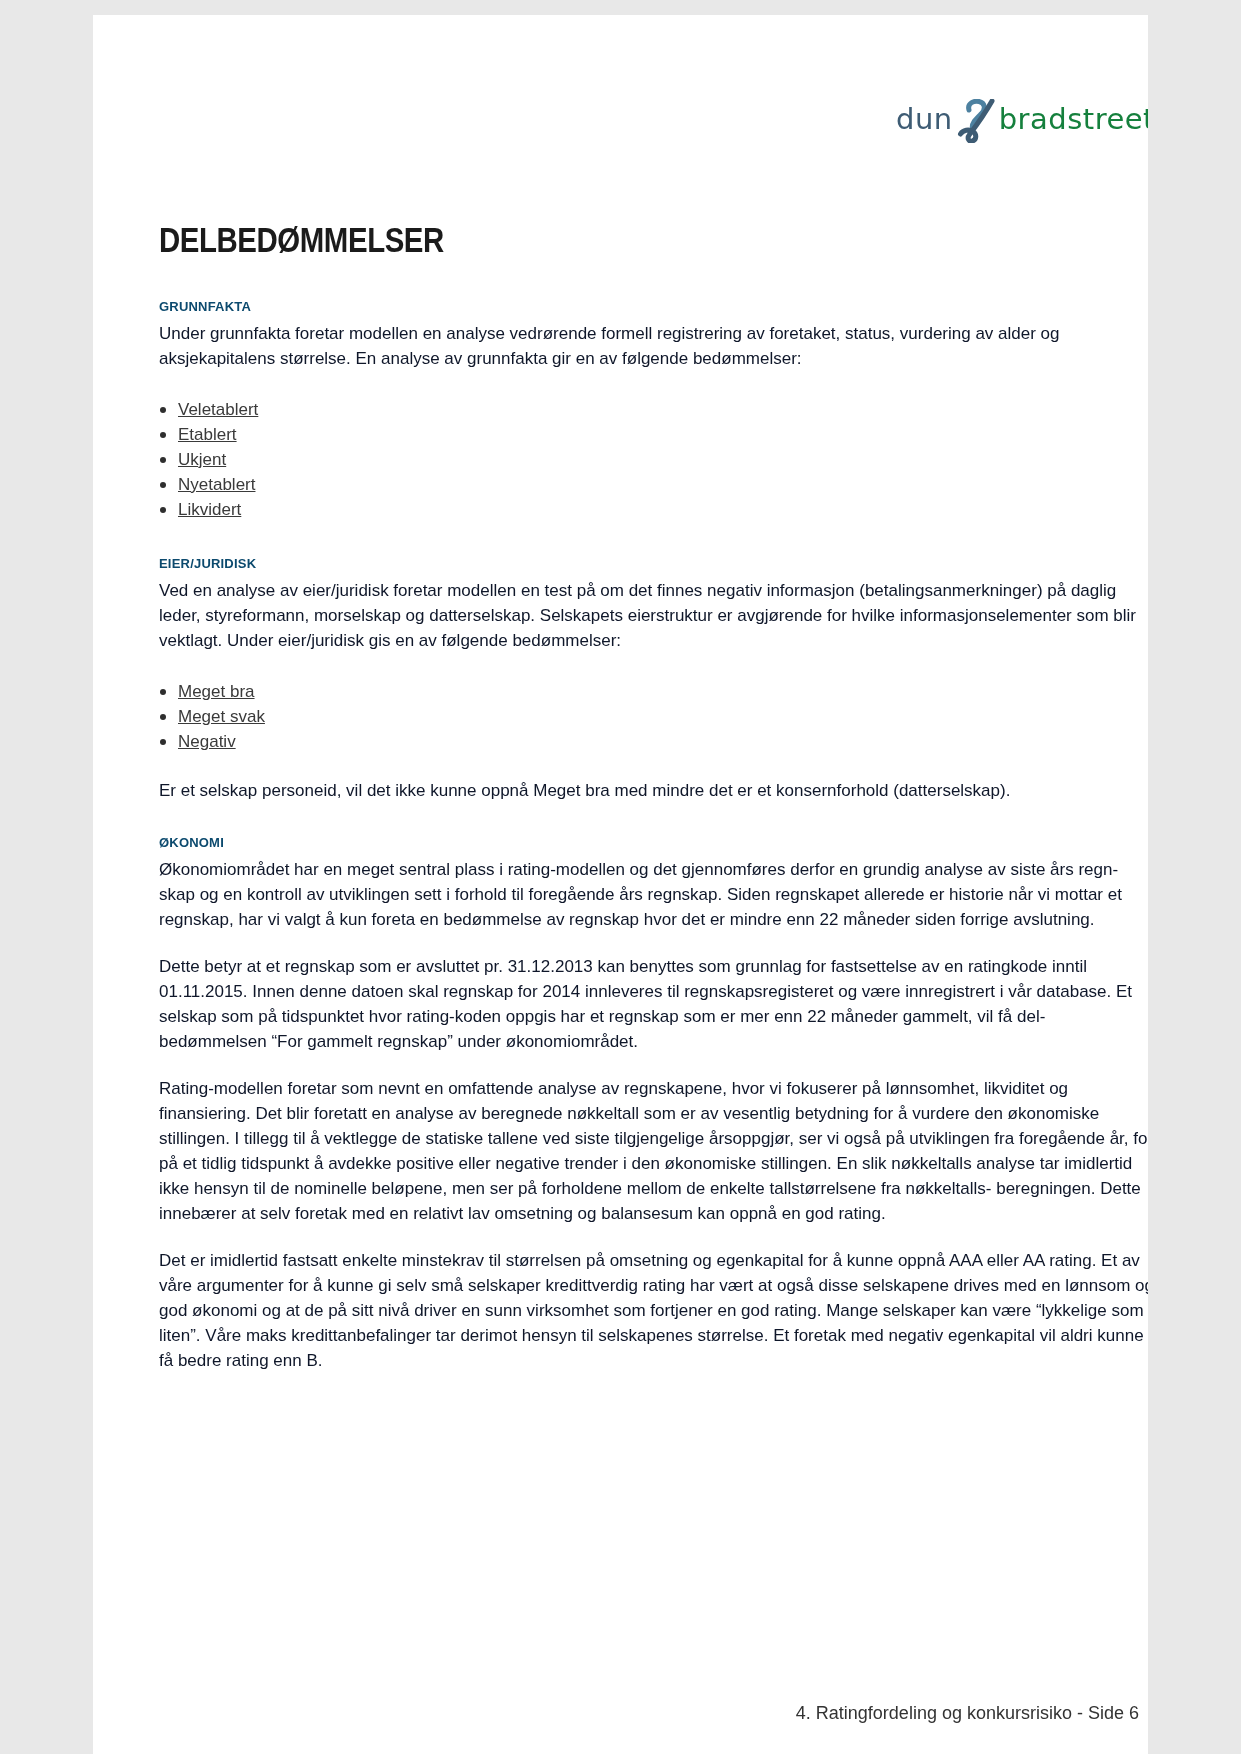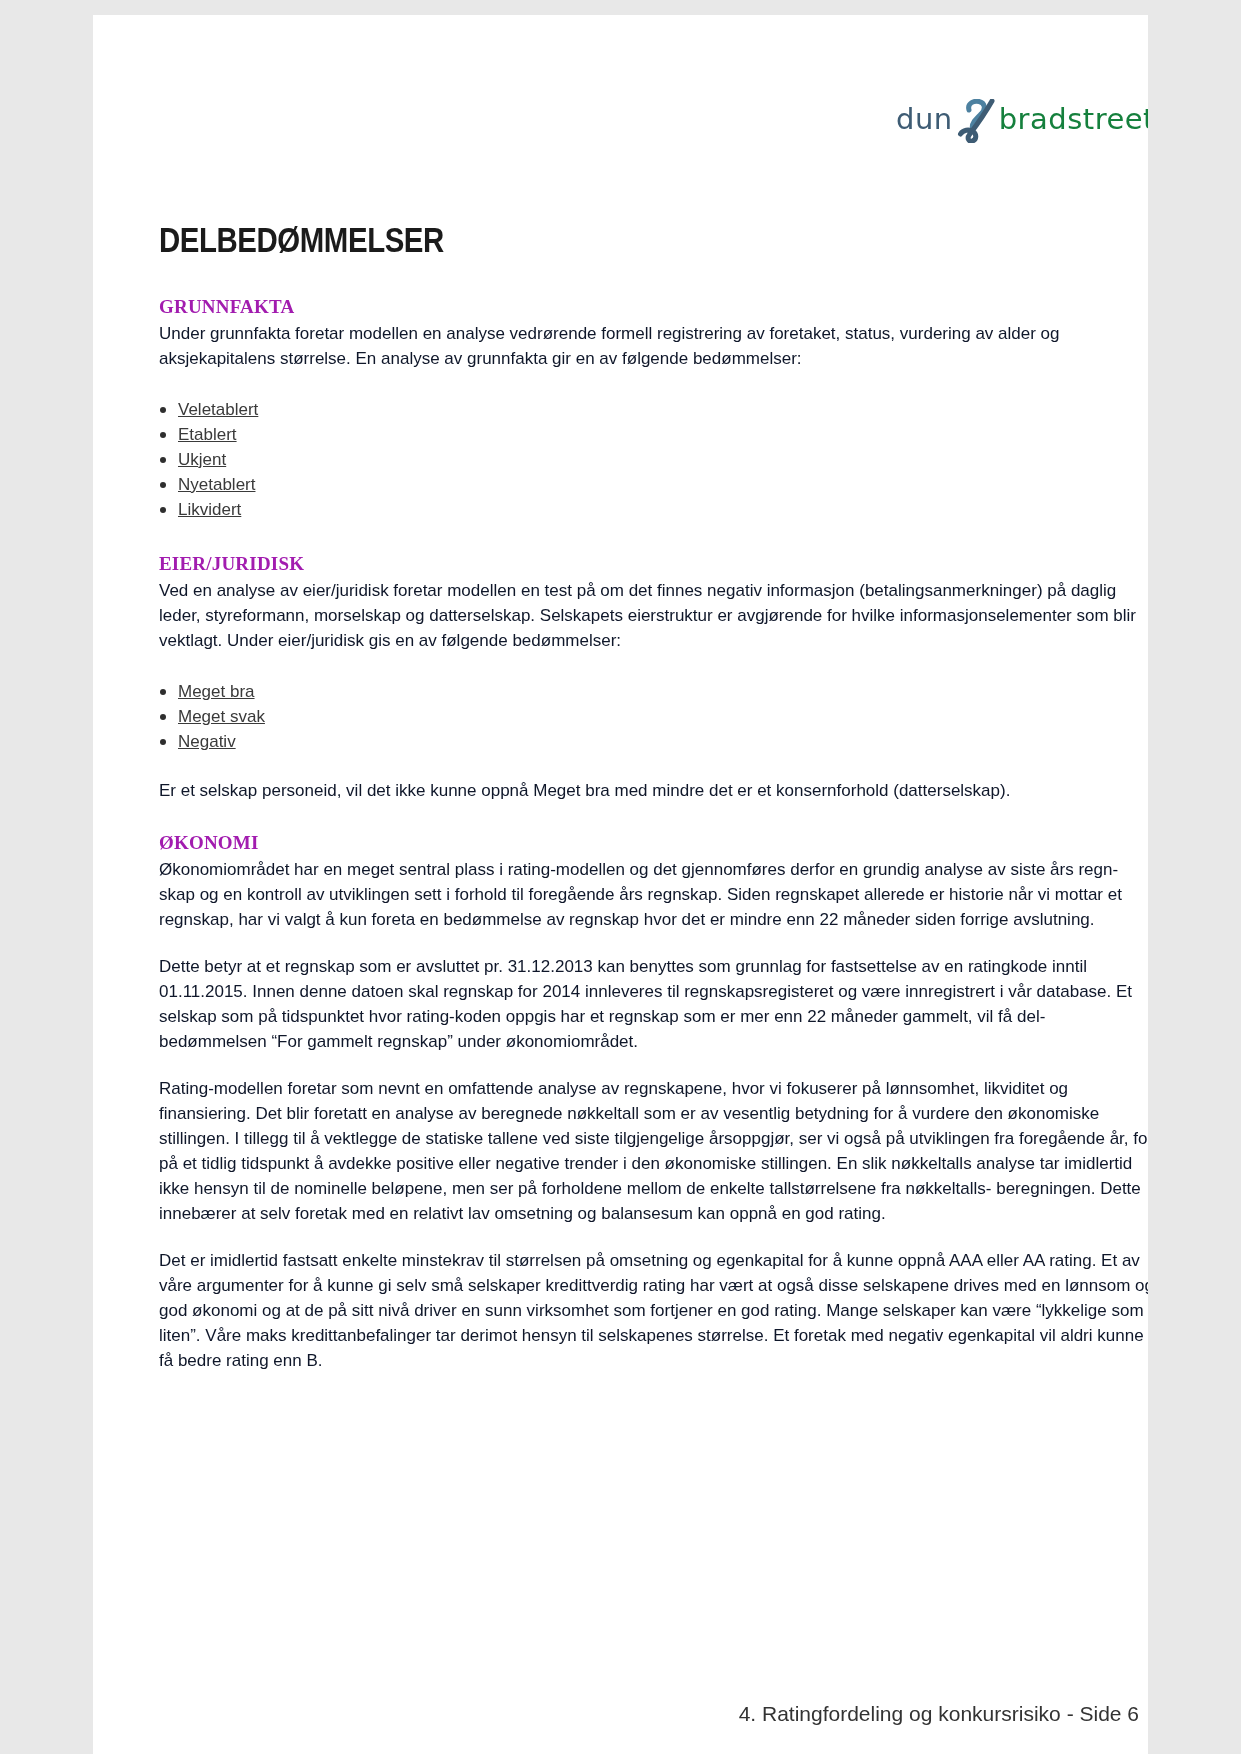--- a/index.html
+++ b/index.html
@@ -53,26 +53,25 @@
     letter-spacing:-0.5px;
     color:#1b1b1b;
     transform:scaleX(0.84);
     transform-origin:left center;
     white-space:nowrap;
   }
 
   
   .section-heading {
     margin:0;
-    font-size:19px;
+    font-size:13px;
     line-height:24px;
     font-weight:700;
-    color:#a21caf;
+    color:#0c4a6e;
     letter-spacing:0.2px;
-    font-family:Liberation Serif, serif;
   }
   .mt-sec1 { margin-top:36px; }
   .mt-sec2 { margin-top:30px; }
   .mt-sec3 { margin-top:28px; }
 
   p.body-text {
     margin:2px 0 0 0;
     font-size:17px;
     line-height:25px;
     color:#0f172a;
@@ -102,21 +101,21 @@
     background:#2e2e2e;
   }
 
   
   .footer {
     position:absolute;
     top:1686px;
     left:50px;
     width:996px;
     text-align:right;
-    font-size:21px;
+    font-size:18px;
     line-height:25px;
     color:#333333;
   }
 </style>
 </head>
 <body>
 
 <div class="page">
   <div class="content">
 

